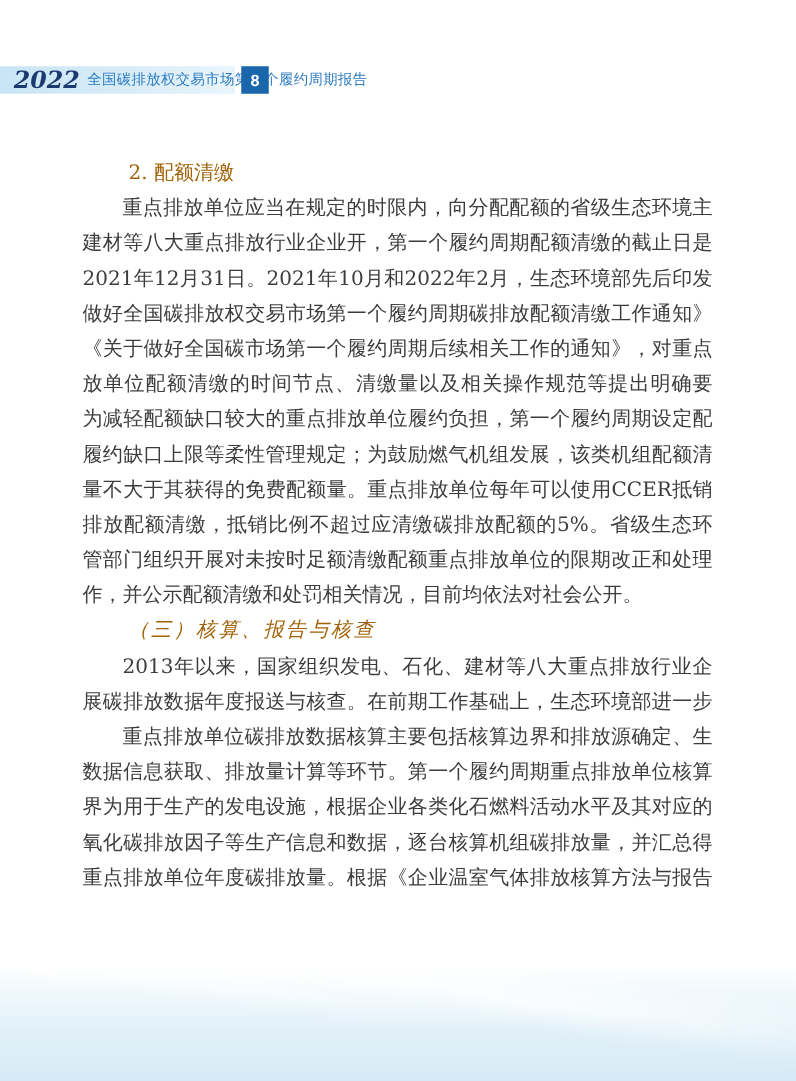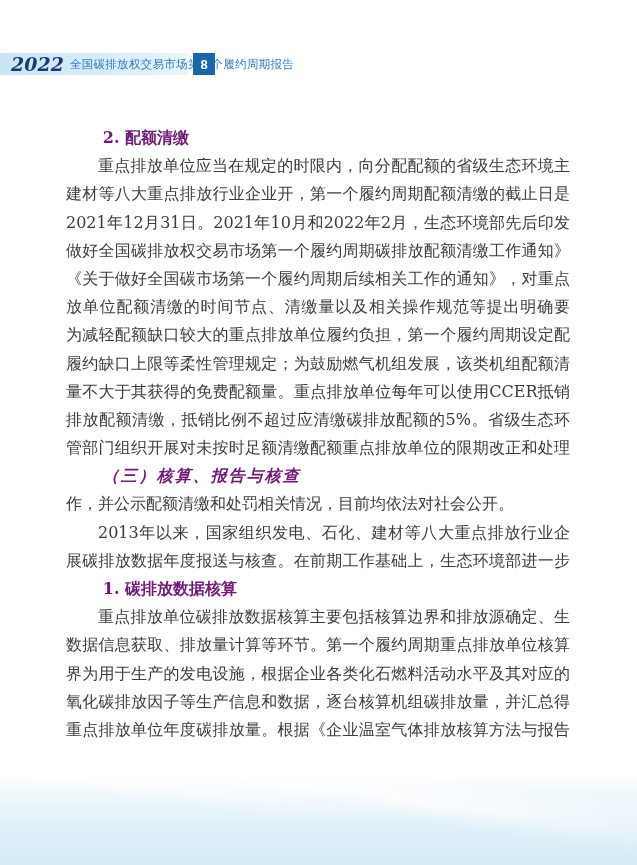--- a/index.html
+++ b/index.html
@@ -70,22 +70,22 @@
     color: #3c3c3c;
     overflow: hidden;
   }
   .line.just {
     text-align: justify;
     text-align-last: justify;
     text-justify: inter-character;
   }
   .line.indent { text-indent: 2em; }
   .line.heading {
-    font-weight: bold;
-    color: #701a75;
+    font-weight: normal;
+    color: #a16207;
     text-indent: 2.3em;
   }
   .line.heading.kai {
     font-style: italic;
     letter-spacing: 2px;
   }
 
   
   .footer-art {
     position: absolute;
@@ -144,25 +144,24 @@
       <div class="line just">建材等八大重点排放行业企业开，第一个履约周期配额清缴的截止日是</div>
       <div class="line just">2021年12月31日。2021年10月和2022年2月，生态环境部先后印发《关于</div>
       <div class="line just">做好全国碳排放权交易市场第一个履约周期碳排放配额清缴工作通知》和</div>
       <div class="line just">《关于做好全国碳市场第一个履约周期后续相关工作的通知》，对重点排</div>
       <div class="line just">放单位配额清缴的时间节点、清缴量以及相关操作规范等提出明确要求。</div>
       <div class="line just">为减轻配额缺口较大的重点排放单位履约负担，第一个履约周期设定配额</div>
       <div class="line just">履约缺口上限等柔性管理规定；为鼓励燃气机组发展，该类机组配额清缴</div>
       <div class="line just">量不大于其获得的免费配额量。重点排放单位每年可以使用CCER抵销碳</div>
       <div class="line just">排放配额清缴，抵销比例不超过应清缴碳排放配额的5%。省级生态环境主</div>
       <div class="line just">管部门组织开展对未按时足额清缴配额重点排放单位的限期改正和处理工</div>
+      <div class="line">作，并公示配额清缴和处罚相关情况，目前均依法对社会公开。</div>
       <div class="line heading kai">（三）核算、报告与核查</div>
-      <div class="line">作，并公示配额清缴和处罚相关情况，目前均依法对社会公开。</div>
       <div class="line indent just">2013年以来，国家组织发电、石化、建材等八大重点排放行业企业开</div>
       <div class="line just">展碳排放数据年度报送与核查。在前期工作基础上，生态环境部进一步完</div>
-      <div class="line heading num">1. 碳排放数据核算</div>
       <div class="line indent just">重点排放单位碳排放数据核算主要包括核算边界和排放源确定、生产</div>
       <div class="line just">数据信息获取、排放量计算等环节。第一个履约周期重点排放单位核算边</div>
       <div class="line just">界为用于生产的发电设施，根据企业各类化石燃料活动水平及其对应的二</div>
       <div class="line just">氧化碳排放因子等生产信息和数据，逐台核算机组碳排放量，并汇总得到</div>
       <div class="line just">重点排放单位年度碳排放量。根据《企业温室气体排放核算方法与报告指</div>
     </div>
 
   <div class="footer-art">
     <div class="footer-streak-1"></div>
     <div class="footer-streak-2"></div>

